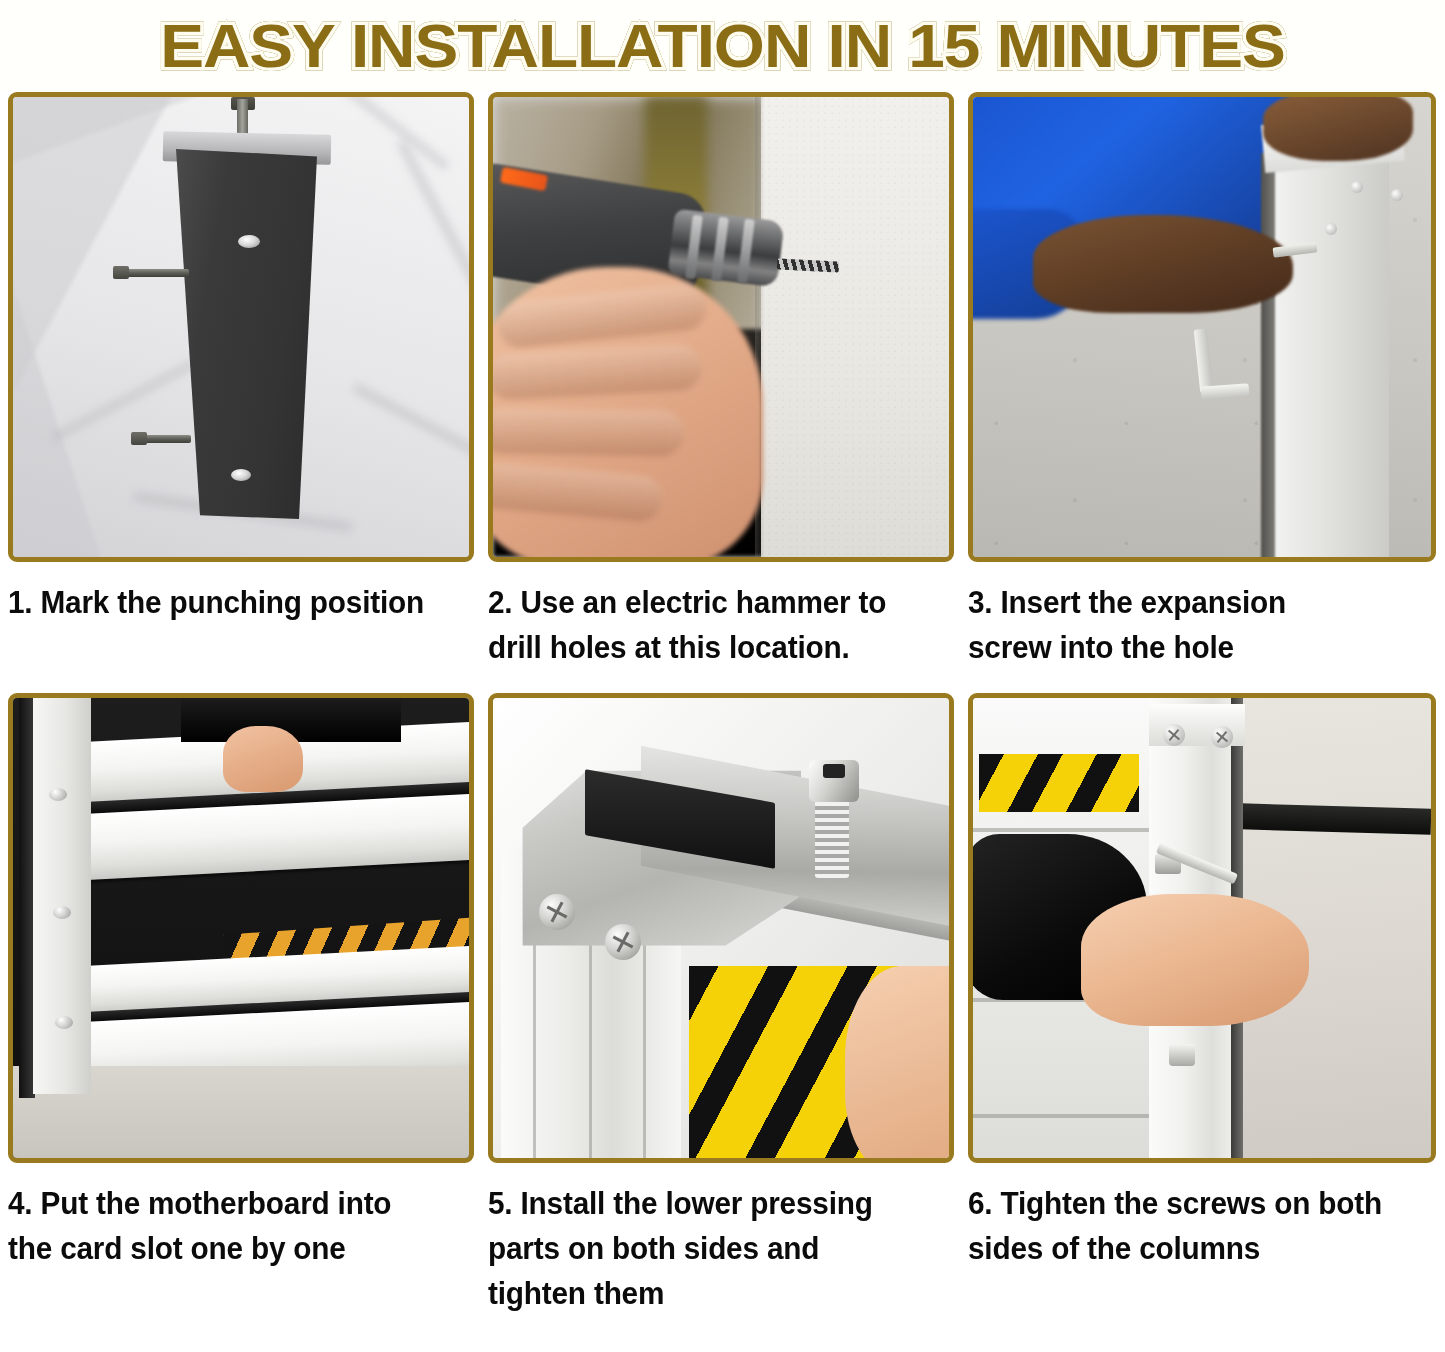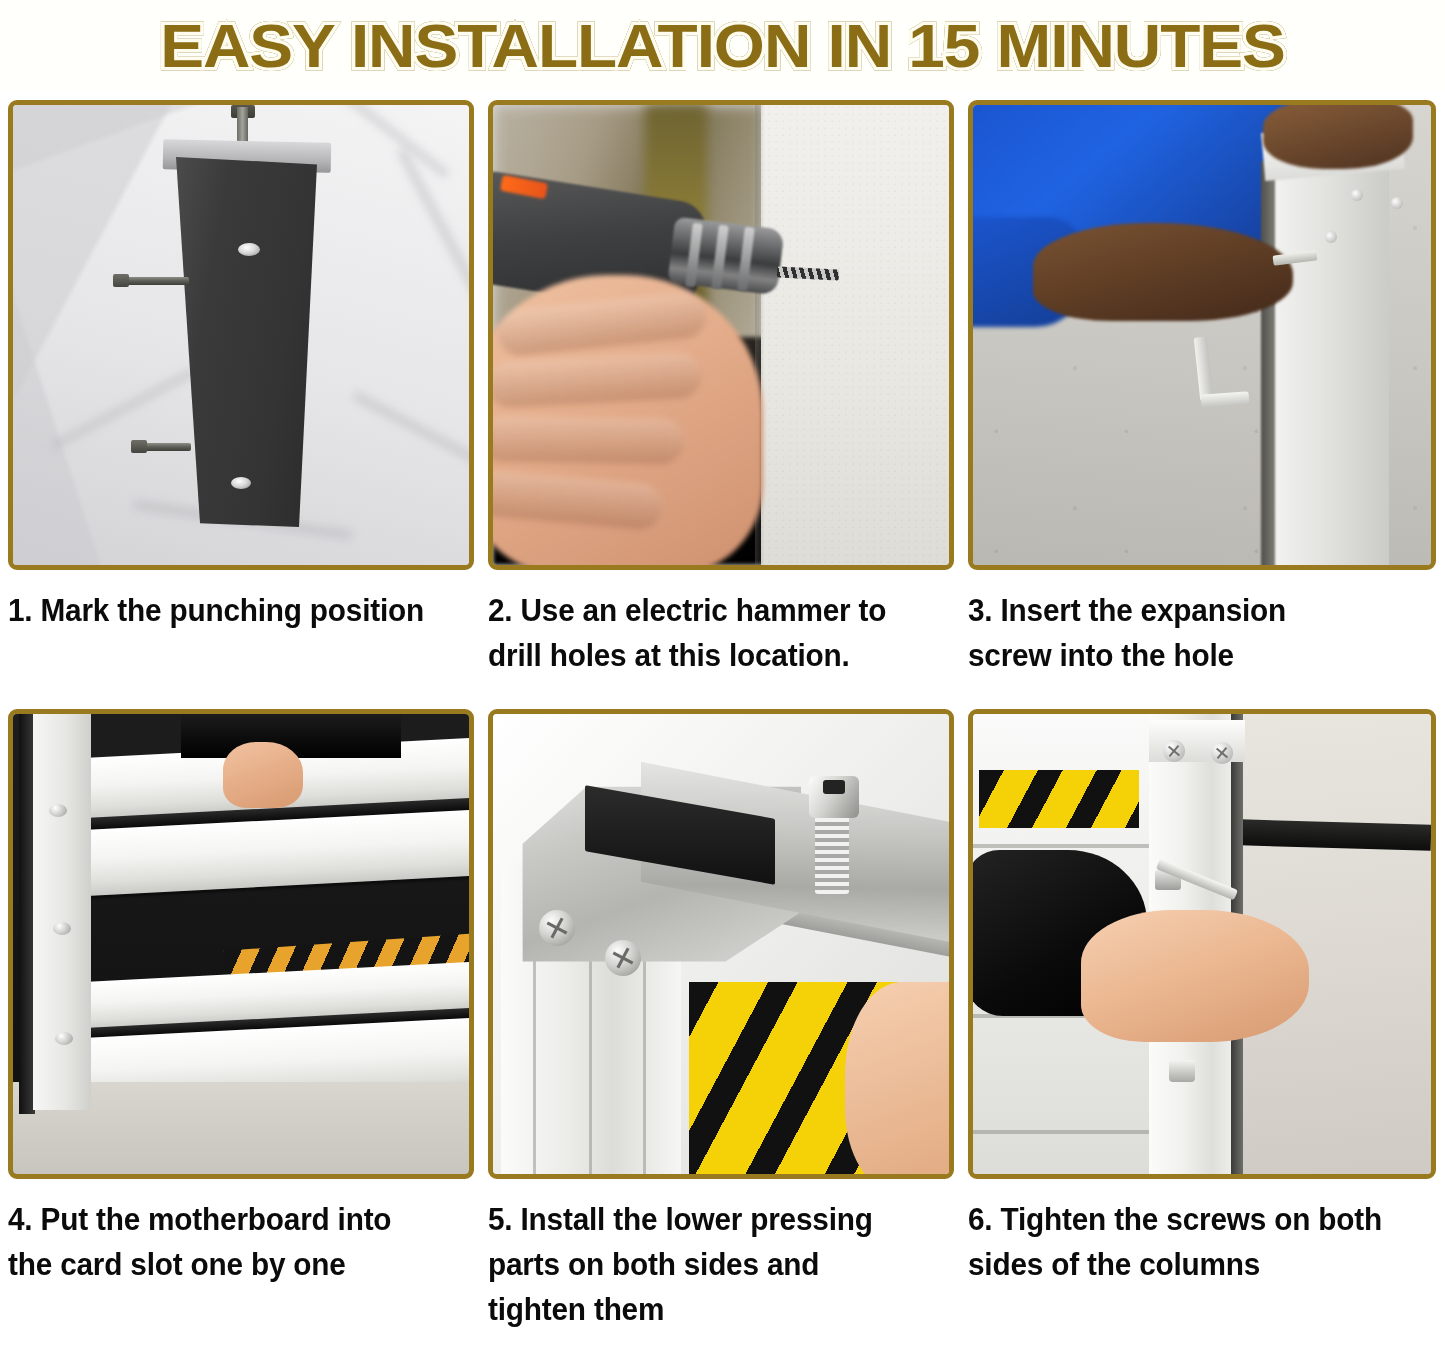--- a/index.html
+++ b/index.html
@@ -41,21 +41,20 @@
   .grid {
     display: grid;
     grid-template-columns: 480px 480px 485px;
     grid-template-rows: auto auto;
     column-gap: 0px;
     padding: 0 0 0 0;
   }
   .cell {
     padding: 0 12px 0 8px;
     box-sizing: border-box;
-    margin-top: 8px;
   }
   .cell.row2 { padding-top: 22px; }
 
   
   .frame {
     width: 466px;
     height: 470px;
     border: 5px solid #9a7a1e;
     border-radius: 9px;
     box-sizing: border-box;

